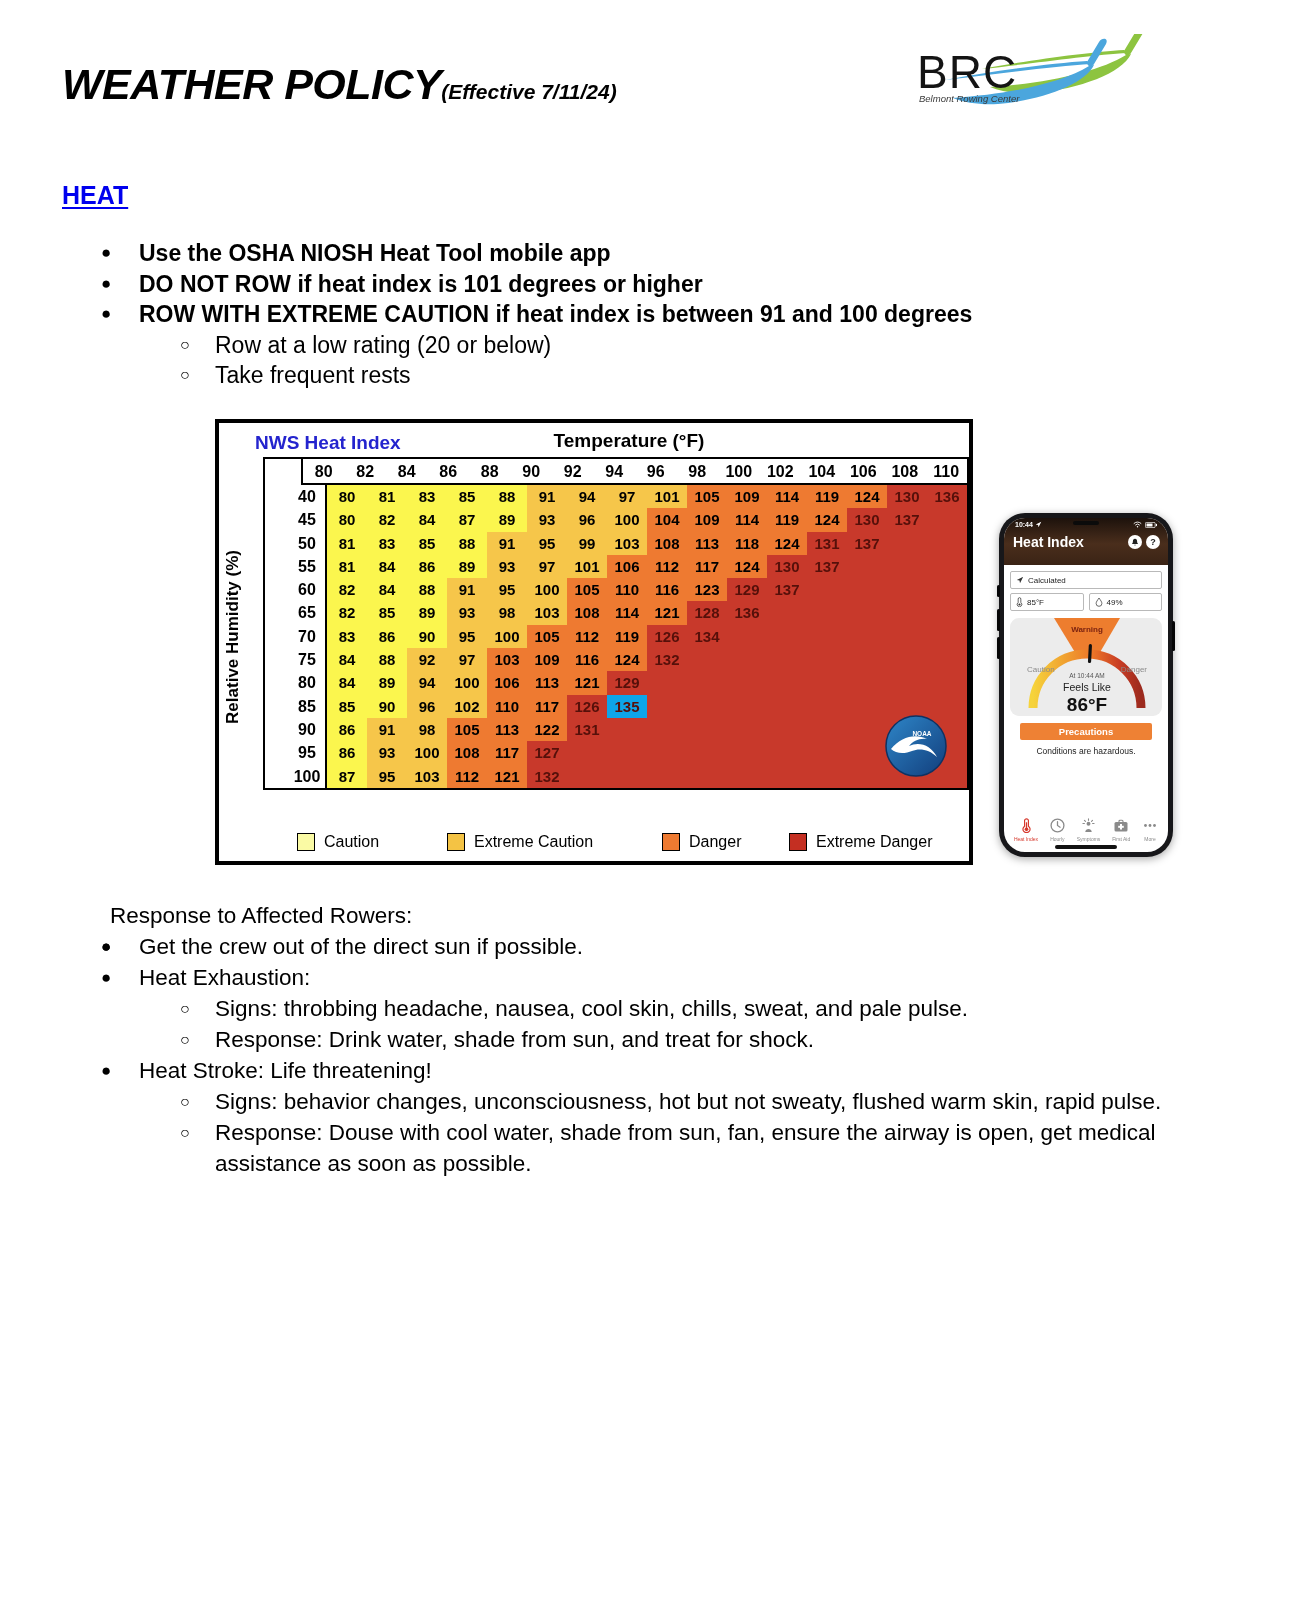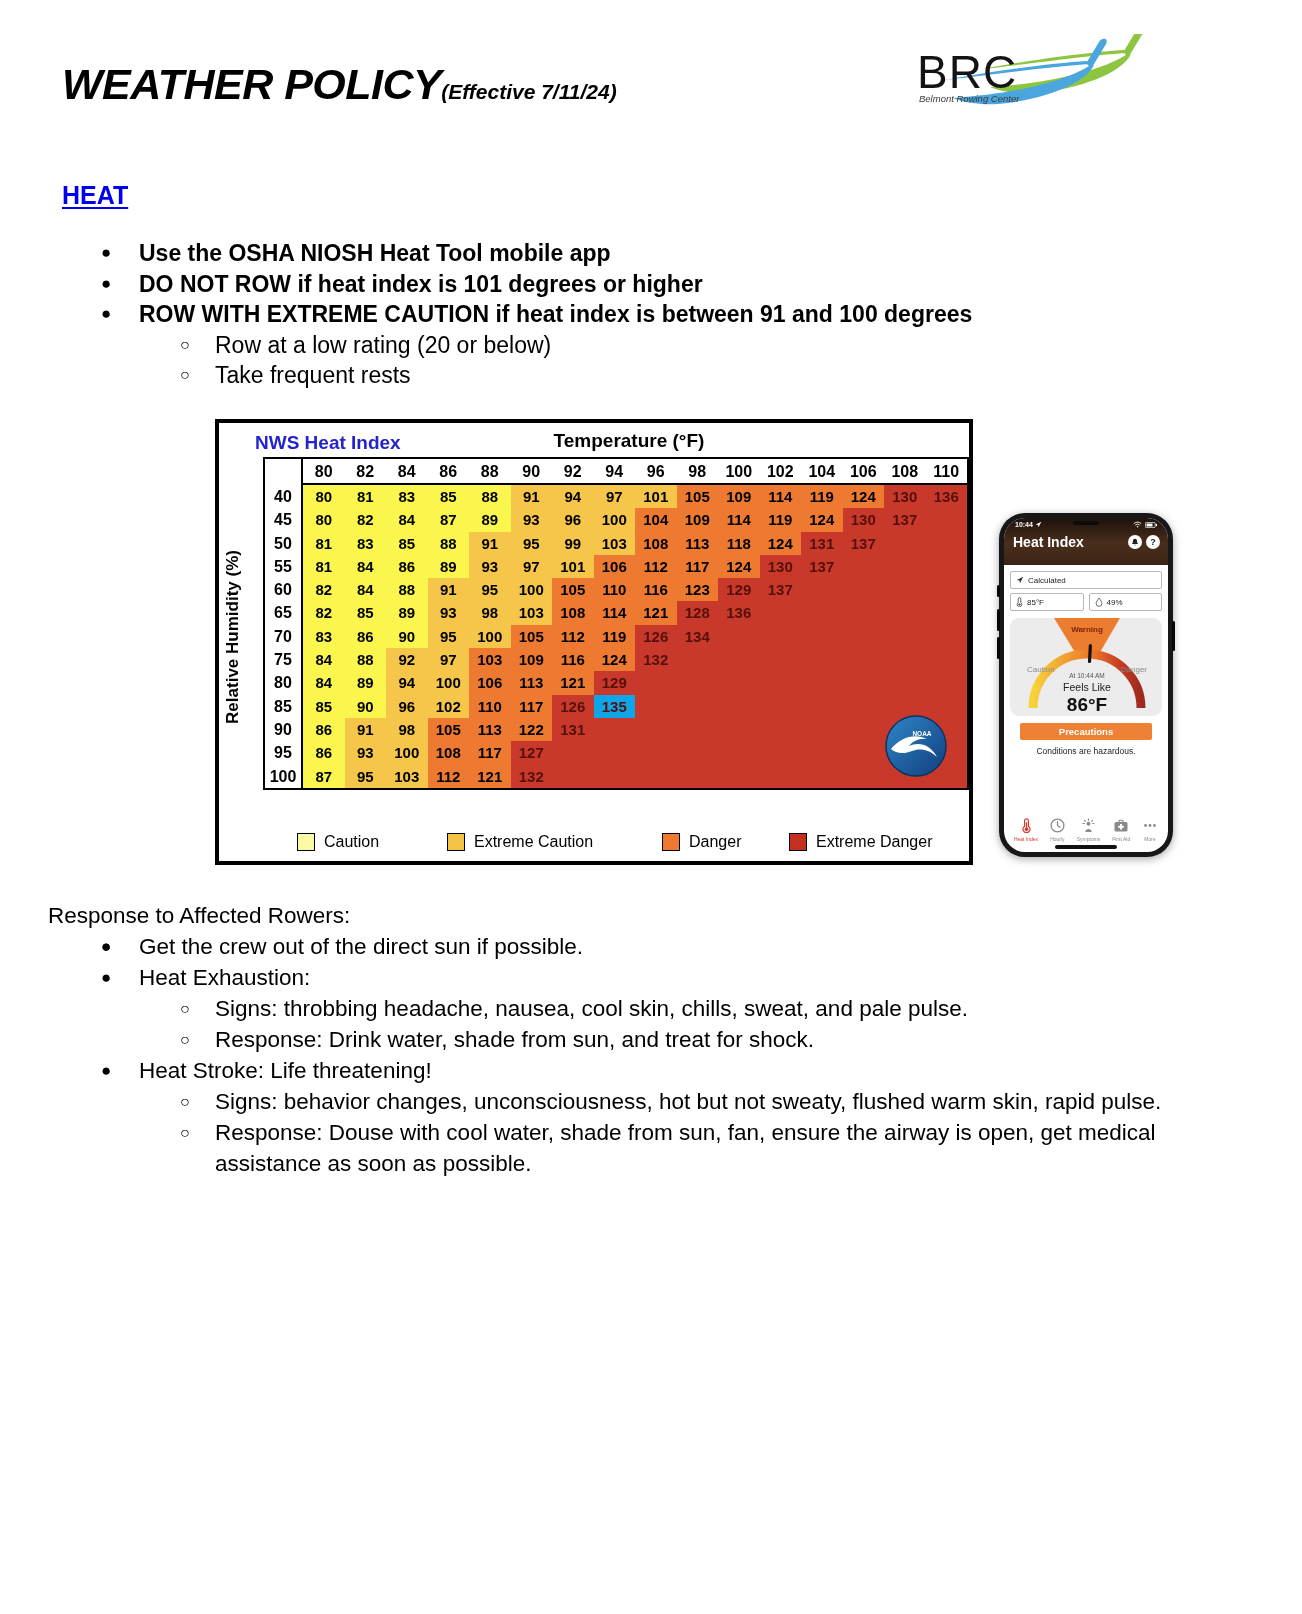--- a/index.html
+++ b/index.html
@@ -20,36 +20,36 @@
   .blist{position:absolute;left:0;width:1302px;}
   #top-bullets{top:238px;font-size:23px;line-height:30.6px;}
   #response-sec{top:900px;font-size:22.5px;line-height:31px;}
   .li{position:relative;}
   .li .marker{position:absolute;top:0;}
   .li.lvl1 .marker{left:101px;font-size:17px;}
   .li.lvl1 .li-text{display:block;margin-left:139px;}
   .li.lvl2 .marker{left:180px;font-size:16px;}
   .li.lvl2 .li-text{display:block;margin-left:215px;max-width:1005px;}
   .b{font-weight:700;}
-  #response-heading{margin-left:48px;}
+  #response-heading{margin-left:110px;}
 
   
   #figure{position:absolute;left:215px;top:419px;width:758px;height:446px;
           border:4px solid #000;box-sizing:border-box;background:#fff;}
   #nws-title{position:absolute;left:36px;top:9px;font-size:19px;font-weight:700;color:#2424CE;}
   #temp-title{position:absolute;left:300px;top:7px;width:220px;text-align:center;
               font-size:19px;font-weight:700;}
   #ylabel{position:absolute;left:-136px;top:204px;width:300px;text-align:center;
           font-size:17px;font-weight:700;transform:rotate(-90deg);}
   #heat-grid{position:absolute;left:44px;top:34px;width:706px;border:2.5px solid #000;
              box-sizing:border-box;background:#fff;}
   .t-headrow{display:flex;height:26px;font-weight:700;font-size:16px;line-height:26px;}
   .t-corner{width:38px;border-right:2.5px solid #000;box-sizing:border-box;}
   .t-head{flex:1;min-width:0;text-align:center;border-bottom:2.5px solid #000;box-sizing:border-box;}
-  .t-row{display:flex;height:23.3px;font-size:15px;font-weight:700;line-height:23.3px;}
+  .t-row{display:flex;height:23.3px;font-size:15px;font-weight:700;line-height:23.3px;padding-left:24px;}
   .t-label{width:38px;text-align:center;border-right:2.5px solid #000;box-sizing:border-box;
            background:#fff;font-size:16px;}
   .t-cell{flex:1;min-width:0;text-align:center;}
   #noaa-logo{position:absolute;left:666px;top:292px;width:62px;height:62px;}
   #likelihood{position:absolute;left:0;top:377px;width:750px;text-align:center;
               font-size:16px;font-weight:700;}
   #legend{position:absolute;left:0;top:410px;width:750px;height:28px;}
   .leg-item{position:absolute;top:0;display:flex;align-items:center;gap:9px;font-size:16px;}
   .leg-swatch{width:18px;height:18px;border:1.6px solid #000;box-sizing:border-box;}
 

